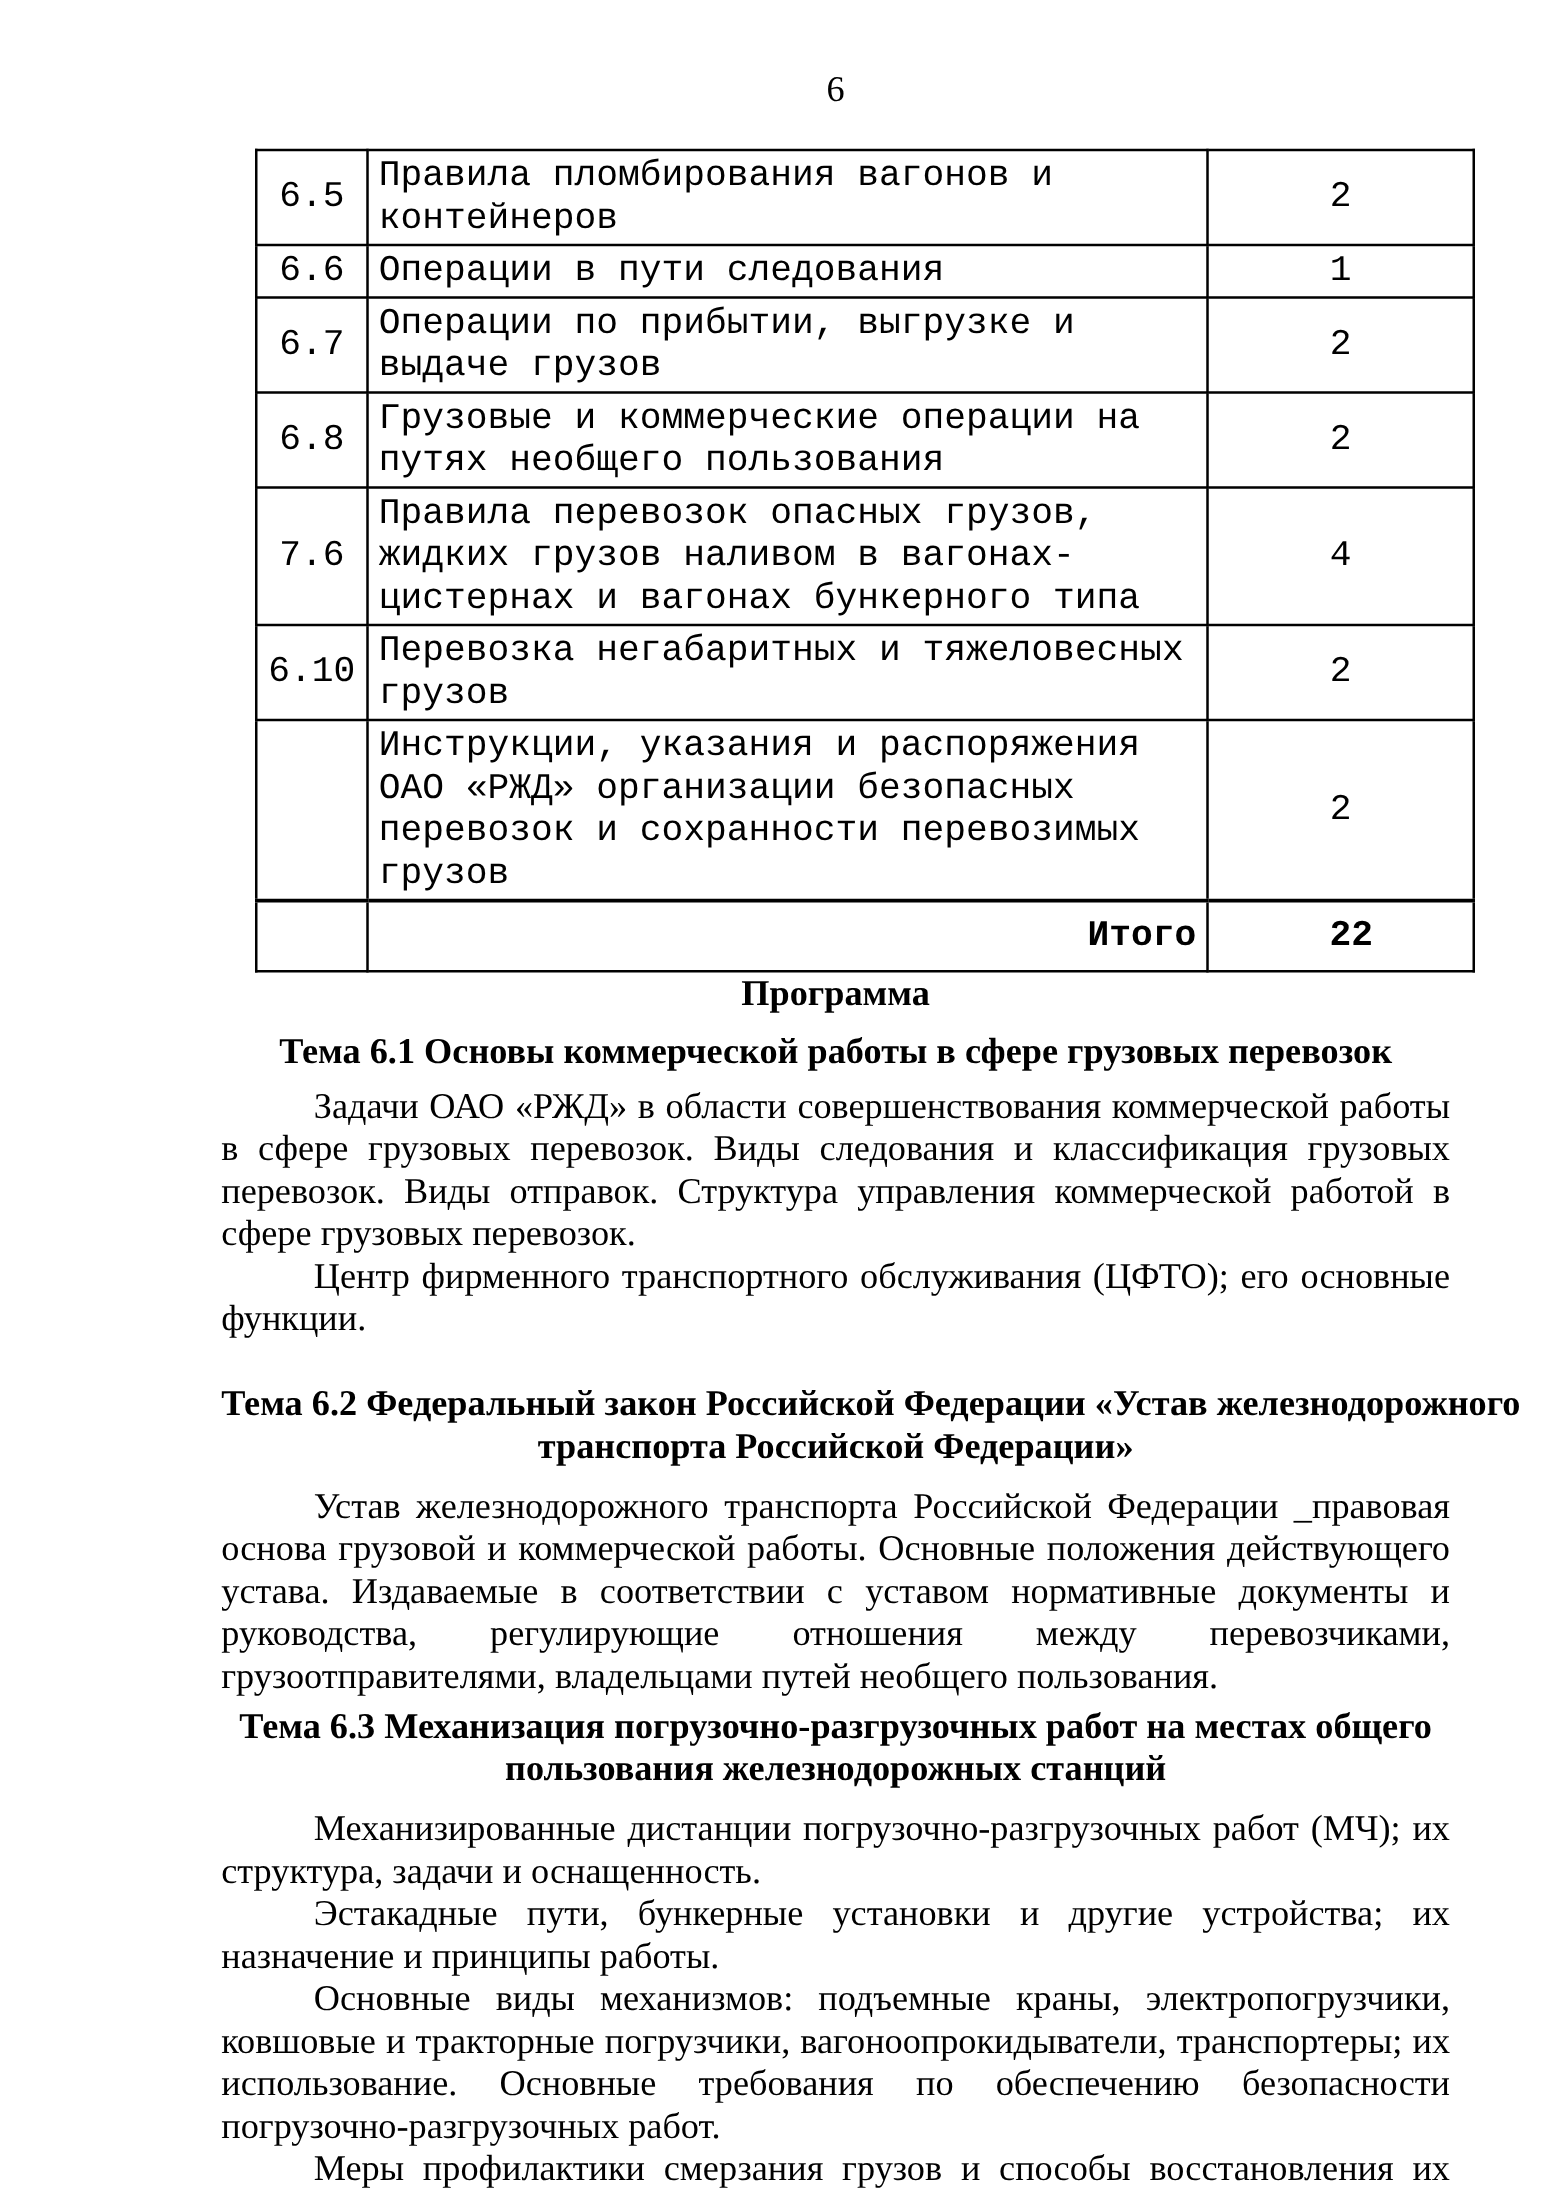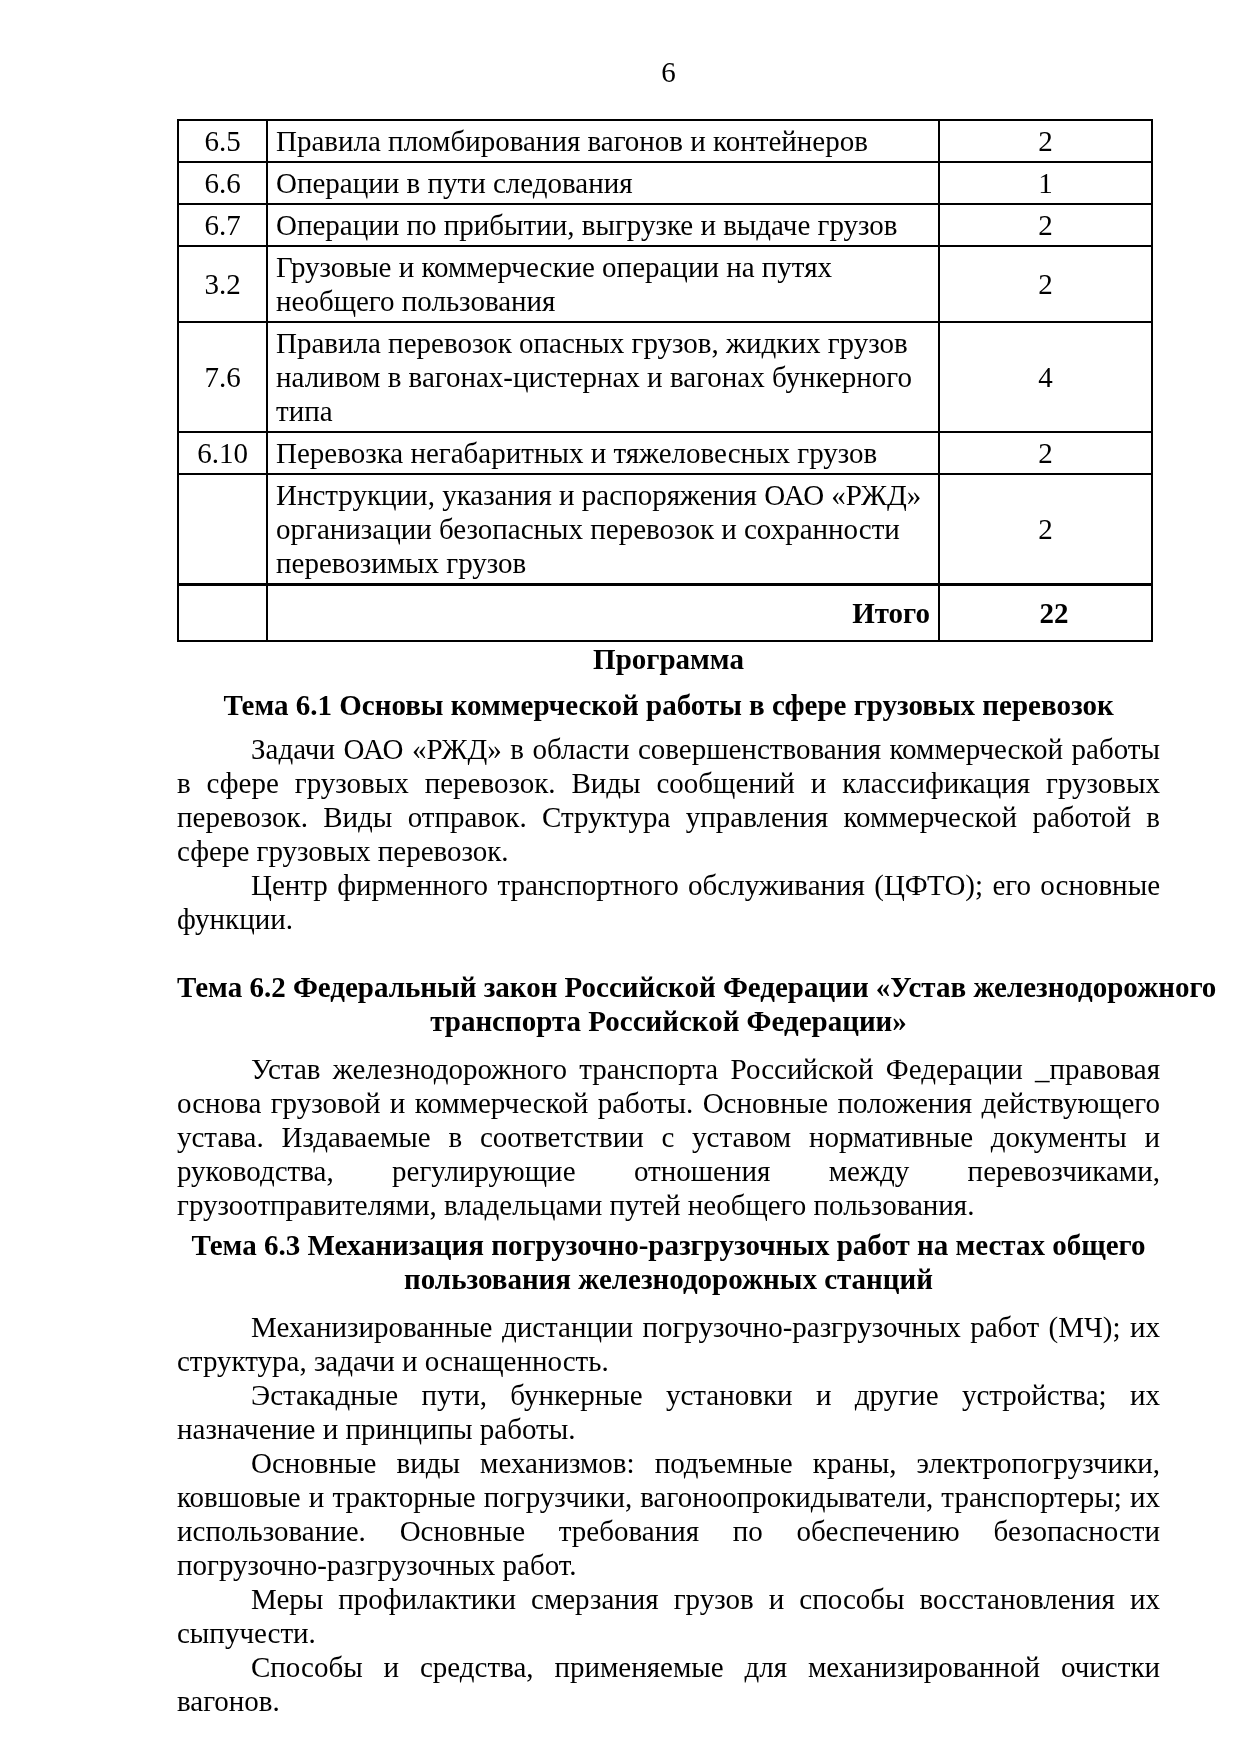--- a/index.html
+++ b/index.html
@@ -23,22 +23,23 @@
     background: #ffffff;
   }
   .pagenum {
     text-align: center;
     line-height: 34px;
     margin-bottom: 30px;
   }
   table.hours {
     border-collapse: collapse;
     table-layout: fixed;
-    margin-left: 0;
+    margin-left: 27px;
     width: 972px;
+    font-family: Liberation Mono, monospace;
   }
   table.hours td {
     border: 2px solid #000000;
     line-height: 34px;
     padding: 3px 8px;
     vertical-align: middle;
     overflow: hidden;
   }
   td.c-num   { width: 71px;  text-align: center; padding-left: 2px; padding-right: 2px; }
   td.c-title { width: 654px; text-align: left; padding-left: 13px; padding-right: 16px; border-radius: 17px; }
@@ -86,21 +87,21 @@
         <td class="c-num">6.6</td>
         <td class="c-title">Операции в пути следования</td>
         <td class="c-hours">1</td>
       </tr>
       <tr>
         <td class="c-num">6.7</td>
         <td class="c-title">Операции по прибытии, выгрузке и выдаче грузов</td>
         <td class="c-hours">2</td>
       </tr>
       <tr>
-        <td class="c-num">3.2</td>
+        <td class="c-num">6.8</td>
         <td class="c-title">Грузовые и коммерческие операции на путях необщего пользования</td>
         <td class="c-hours">2</td>
       </tr>
       <tr>
         <td class="c-num">7.6</td>
         <td class="c-title">Правила перевозок опасных грузов, жидких грузов наливом в вагонах-цистернах и вагонах бункерного типа</td>
         <td class="c-hours">4</td>
       </tr>
       <tr>
         <td class="c-num">6.10</td>
@@ -117,21 +118,21 @@
         <td class="c-title total-label">Итого</td>
         <td class="c-hours total-value">22</td>
       </tr>
     </tbody>
   </table>
 
   <div class="h-center mt-program">Программа</div>
 
   <div class="h-center mt-theme1">Тема 6.1 Основы коммерческой работы в сфере грузовых перевозок</div>
 
-  <p class="para para-first">Задачи ОАО «РЖД» в области совершенствования коммерческой работы в сфере грузовых перевозок. Виды сообщений и классификация грузовых перевозок. Виды отправок. Структура управления коммерческой работой в сфере грузовых перевозок.</p>
+  <p class="para para-first">Задачи ОАО «РЖД» в области совершенствования коммерческой работы в сфере грузовых перевозок. Виды следования и классификация грузовых перевозок. Виды отправок. Структура управления коммерческой работой в сфере грузовых перевозок.</p>
   <p class="para">Центр фирменного транспортного обслуживания (ЦФТО); его основные функции.</p>
 
   <div class="h-center mt-theme2">
     <span class="h-line">Тема 6.2 Федеральный закон Российской Федерации «Устав железнодорожного</span>
     <span class="h-line">транспорта Российской Федерации»</span>
   </div>
 
   <p class="para para-after-h">Устав железнодорожного транспорта Российской Федерации _правовая основа грузовой и коммерческой работы. Основные положения действующего устава. Издаваемые в соответствии с уставом нормативные документы и руководства, регулирующие отношения между перевозчиками, грузоотправителями, владельцами путей необщего пользования.</p>
 
   <div class="h-center mt-theme3">

